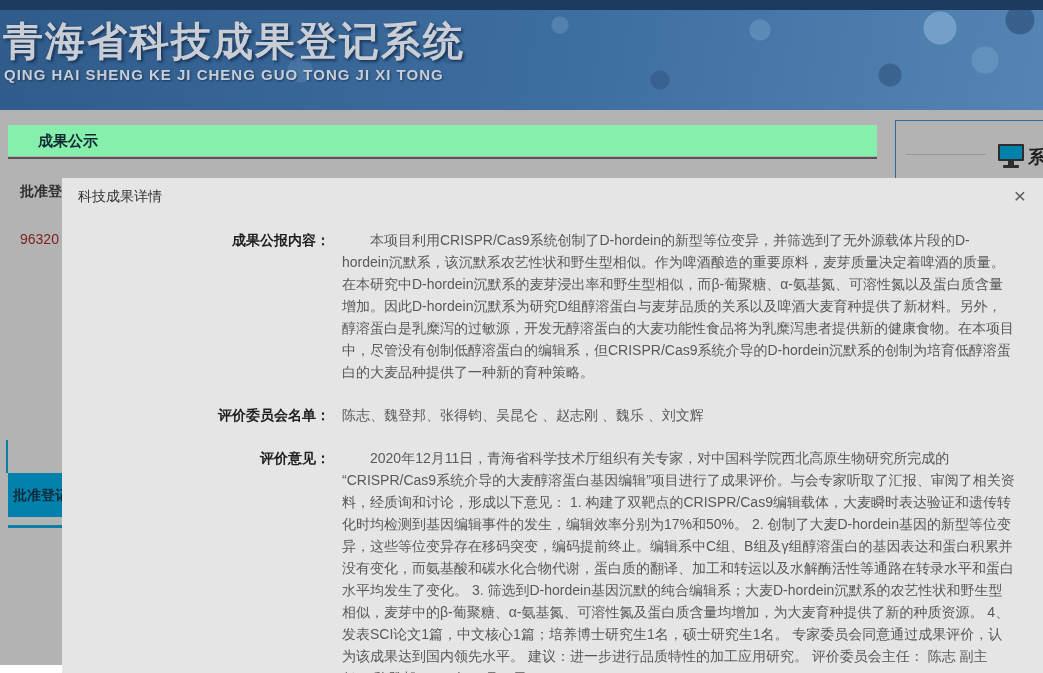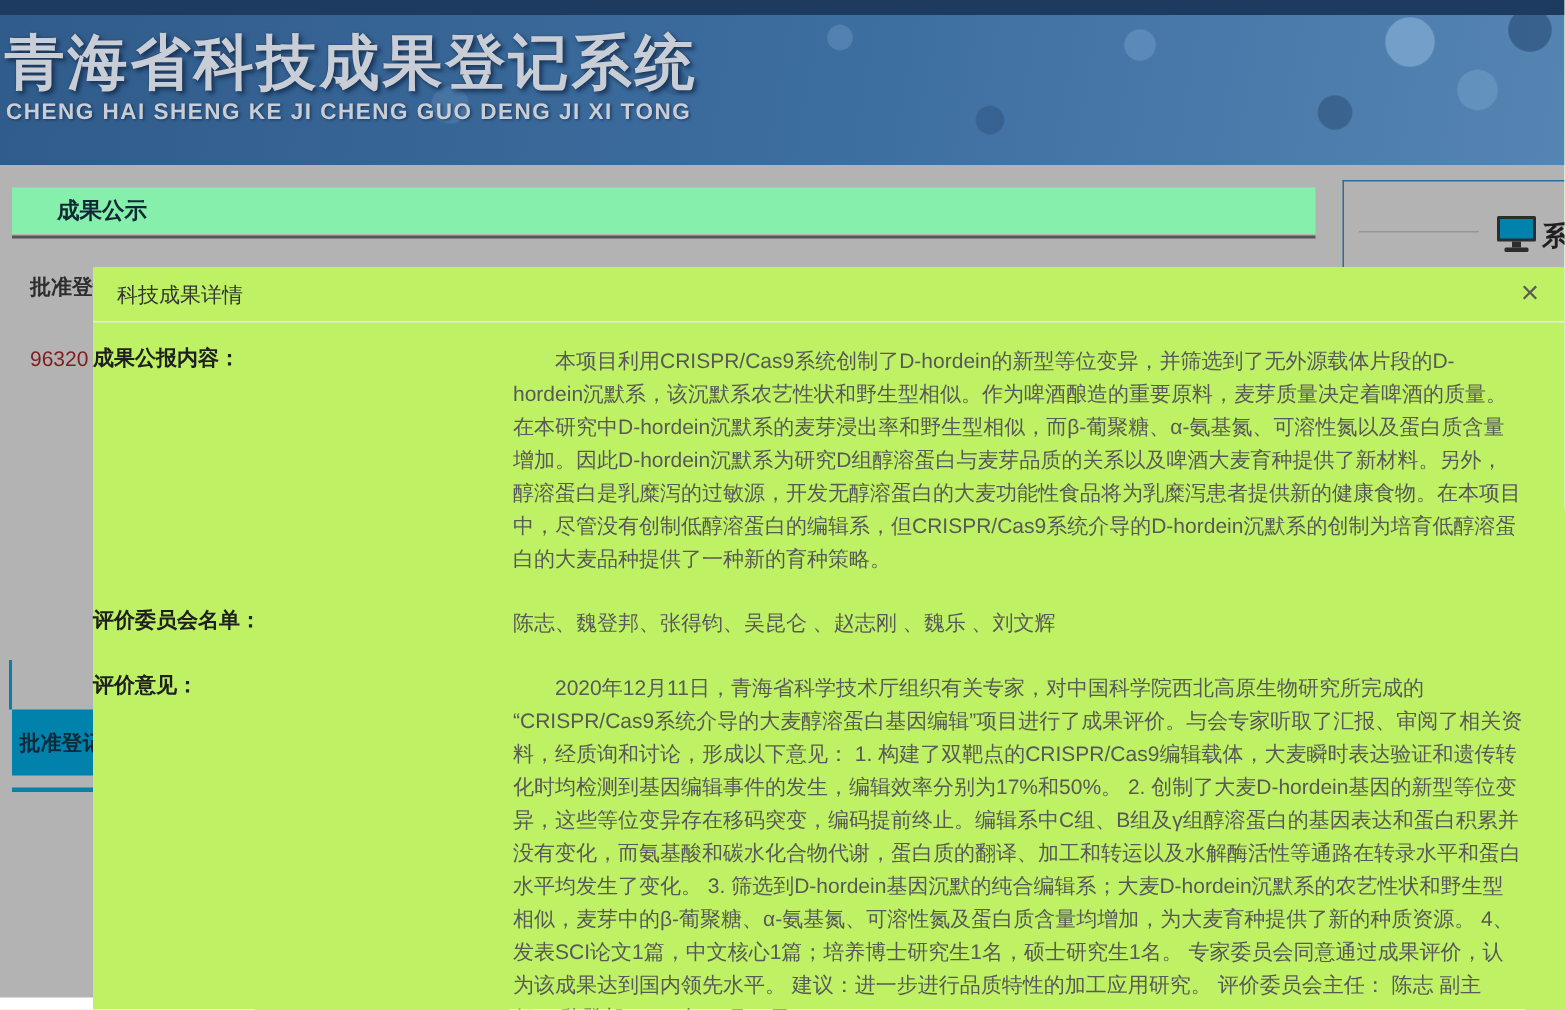--- a/index.html
+++ b/index.html
@@ -51,41 +51,41 @@
     border-top:1px solid #2a6d9a; border-left:1px solid #2a6d9a; }
   .right-divider { position:absolute; left:10px; top:33px; width:80px; height:1px; background:#979797; }
   .monitor { position:absolute; left:102px; top:23px; width:26px; height:24px; }
   .monitor .screen { position:absolute; left:0; top:0; width:26px; height:17px;
     background:#0082ad; border:2px solid #2d2d2d; border-radius:1px; }
   .monitor .neck { position:absolute; left:10px; top:17px; width:6px; height:4px; background:#2d2d2d; }
   .monitor .base { position:absolute; left:5px; top:21px; width:16px; height:3px; background:#2d2d2d; border-radius:1px; }
   .right-text { position:absolute; left:132px; top:24px; font-size:18px; font-weight:bold; color:#1f1f1f; }
 
   
-  .modal { position:absolute; left:62px; top:178px; width:981px; height:495px; background:#bef264; }
+  .modal { position:absolute; left:62px; top:178px; width:981px; height:495px; background:#e5e5e5; }
   .modal-header { position:relative; height:37px; border-bottom:1px solid #e8e8e8; }
   .modal-title { position:absolute; left:16px; top:10px; font-size:14px; color:#333333; }
   .modal-close { position:absolute; right:10px; top:5px; width:26px; height:26px;
     font-size:21px; color:#5a5a5a; text-align:center; line-height:26px; cursor:pointer; }
   .modal-body { padding:14px 28px 0 0; }
   .mrow { display:flex; margin-bottom:21px; }
-  .mrow .label { width:268px; flex:0 0 268px; font-size:14px;
-    font-weight:bold; color:#1f1f1f; line-height:22px; white-space:nowrap;font-family:Liberation Serif, serif; }
+  .mrow .label { width:268px; flex:0 0 268px; text-align:right; font-size:14px;
+    font-weight:bold; color:#1f1f1f; line-height:22px; white-space:nowrap; }
   .mrow .value { flex:1; margin-left:12px; font-size:14px; color:#595959; line-height:22px; }
   .mrow .value.indent { text-indent:2em; }
 </style>
 </head>
 <body>
 
 <div id="stage">
 
   <div class="banner">
     <div class="banner-topstrip"></div>
     <div class="banner-title">青海省科技成果登记系统</div>
-    <div class="banner-sub">CHENG HAI SHENG KE JI CHENG GUO DENG JI XI TONG</div>
+    <div class="banner-sub">QING HAI SHENG KE JI CHENG GUO TONG JI XI TONG</div>
   </div>
 
   <div class="backdrop">
 
     <div class="section-bar">成果公示</div>
 
     <div class="panel">
       <div class="col-header">批准登记号</div>
       <div class="cell-value">96320</div>
     </div>

